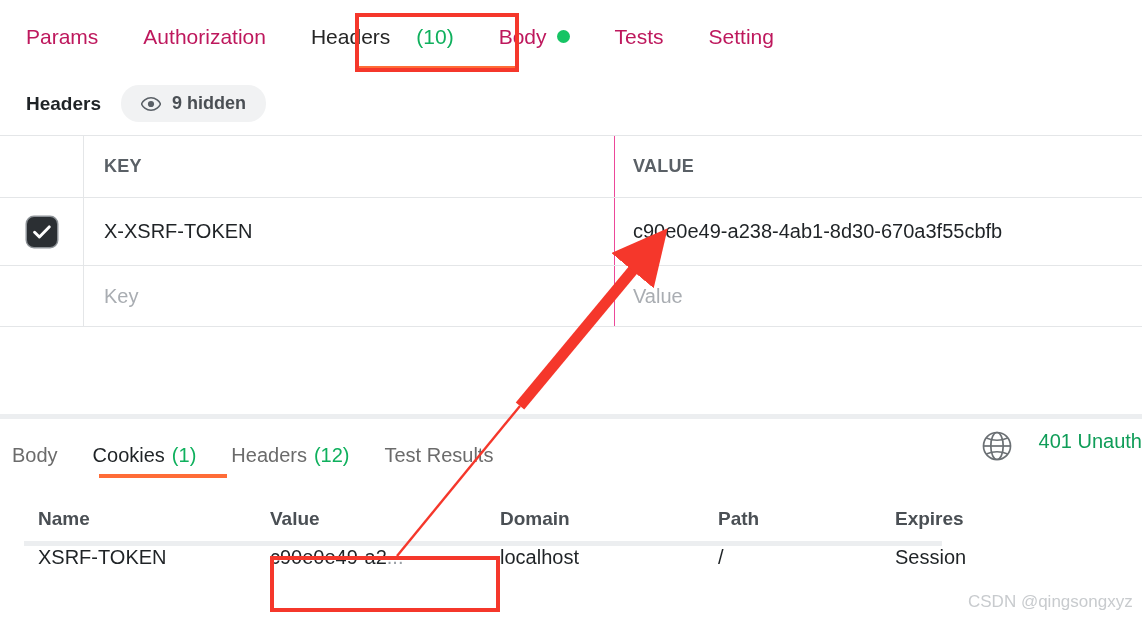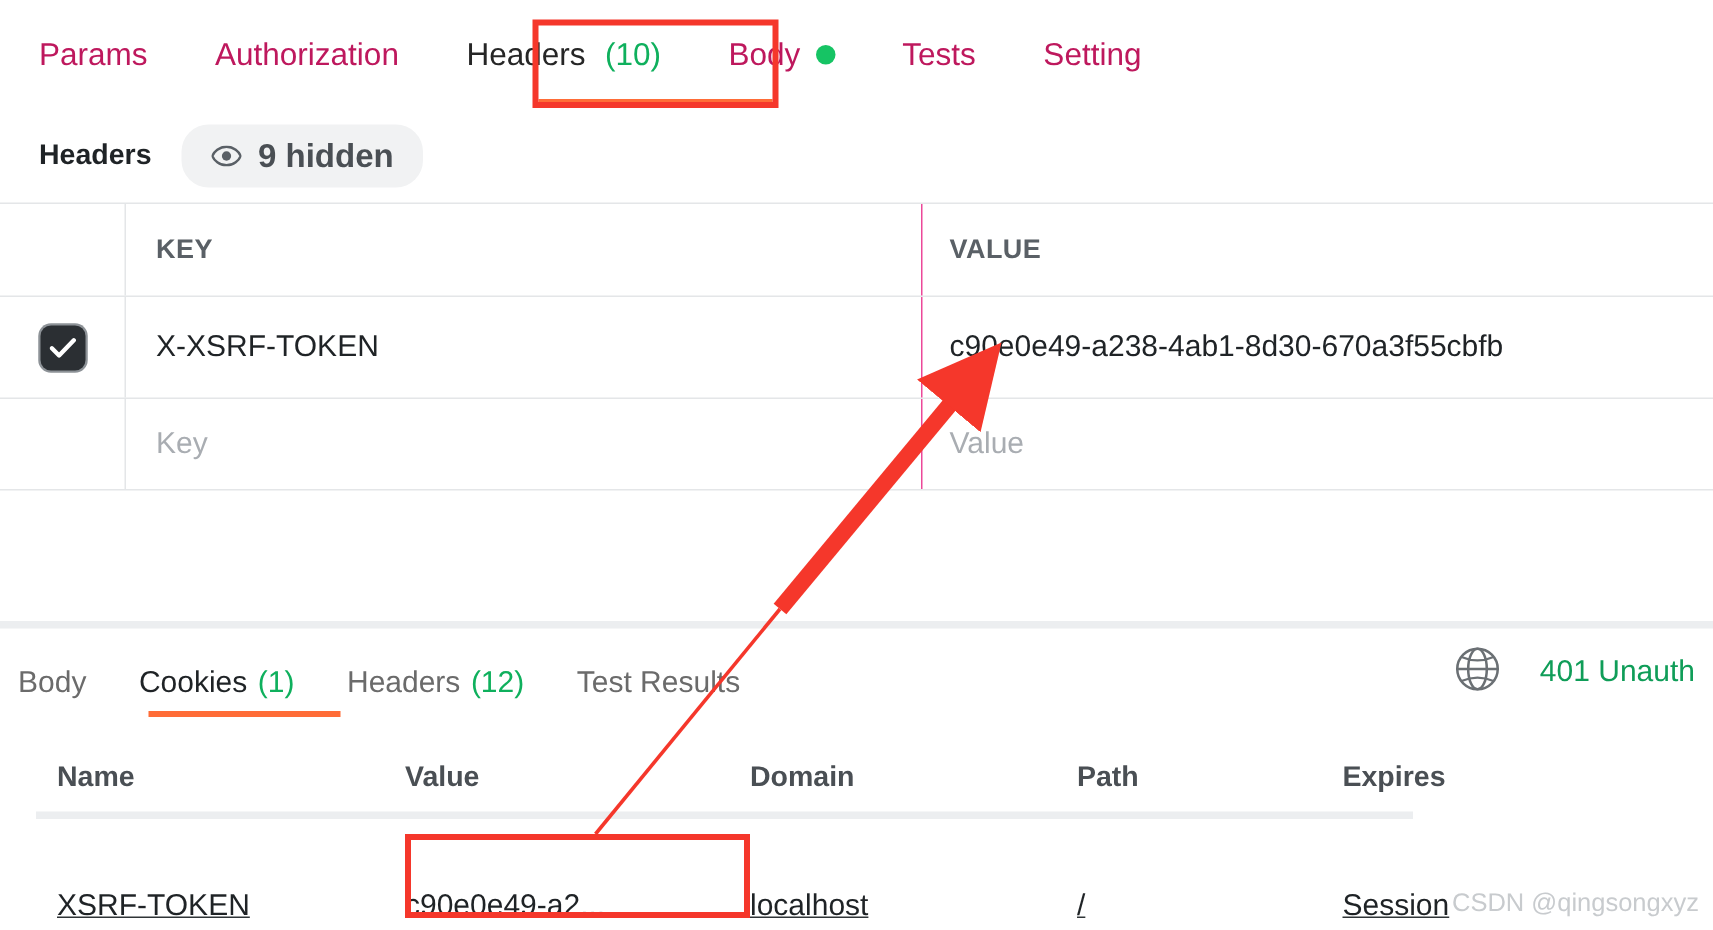--- a/index.html
+++ b/index.html
@@ -32,21 +32,21 @@
     font-size: 21px;
     color: #be185d;
     margin-right: 45px;
     display: inline-flex;
     align-items: center;
     line-height: 1;
     position: relative;
   }
   .req-tab .count {
     color: #0fb05d;
-    margin-left: 13px;
+    margin-left: 26px;
   }
   .req-tab.active {
     color: #262626;
   }
   .dot-green {
     display: inline-block;
     width: 13px; height: 13px;
     border-radius: 50%;
     background: #16c464;
     margin-left: 10px;
@@ -76,21 +76,21 @@
     color: #1f2326;
     margin-right: 20px;
   }
   #hidden-pill {
     display: inline-flex;
     align-items: center;
     gap: 11px;
     background: #f1f2f3;
     border-radius: 18px;
     padding: 8px 20px;
-    font-size: 22px;
+    font-size: 18px;
     font-weight: bold;
     color: #4a4f54;
   }
   .eye-icon { display:block; }
 
   
   #headers-table {
     position: absolute;
     left: 0; top: 135px;
     width: 1142px;
@@ -191,23 +191,22 @@
     top: 474px;
     width: 128px;
     height: 4px;
     background: #ff6c37;
   }
   #response-status {
     position: absolute;
     right: 0;
     top: 430px;
     display: flex;
-    align-items: center;
     gap: 26px;
-    padding-right: 12px;
+    padding-right: 0;
   }
   #status-text {
     font-size: 20px;
     color: #0f9d58;
     white-space: nowrap;
   }
 
   
   #cookies-table {
     position: absolute;
@@ -222,23 +221,22 @@
   }
   .ck-sep {
     height: 5px;
     background: #eceef0;
     margin-left: 24px;
     margin-right: 0;
   }
   .ck-row {
     display: flex;
     height: 70px;
-    align-items: flex-end;
-    box-sizing: border-box;
-    text-decoration: underline;
+    align-items: flex-start;
+    box-sizing: border-box;
   }
   .ck-c1 { width: 240px; flex:0 0 240px; padding-left: 38px; box-sizing: border-box; }
   .ck-c2 { width: 240px; flex:0 0 240px; padding-left: 30px; box-sizing: border-box; }
   .ck-c3 { width: 230px; flex:0 0 230px; padding-left: 20px; box-sizing: border-box; }
   .ck-c4 { width: 185px; flex:0 0 185px; padding-left: 8px; box-sizing: border-box; text-align:left; }
   .ck-c5 { flex: 1 1 auto; text-align: center; box-sizing: border-box; }
   .ck-col-head {
     font-size: 19px;
     font-weight: bold;
     color: #4a4f54;

